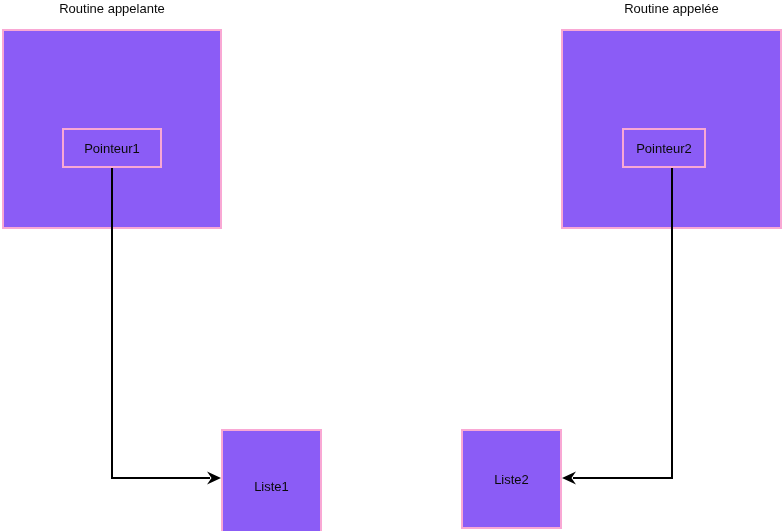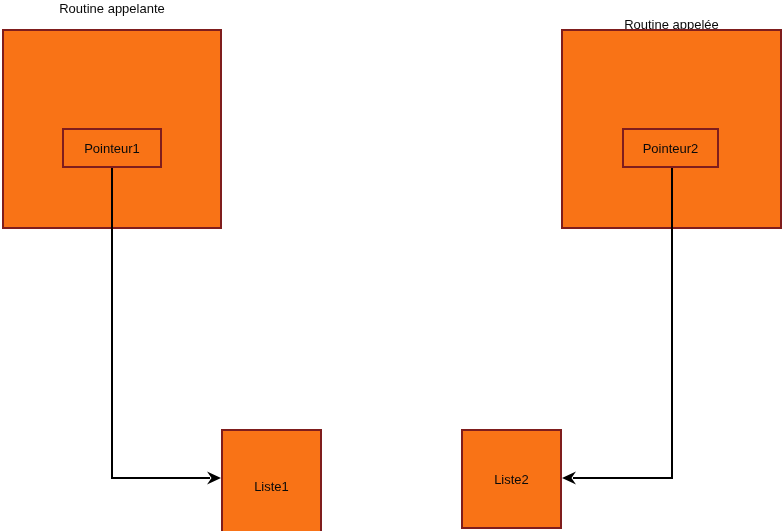--- a/index.html
+++ b/index.html
@@ -18,22 +18,22 @@
   }
   .group-title {
     position: absolute;
     text-align: center;
     font-size: 13px;
     line-height: 15px;
     color: #0a0a0a;
   }
   .box {
     position: absolute;
-    border: 2px solid #7f1d1d;
-    background: #f97316;
+    border: 2px solid #f9a8d4;
+    background: #8b5cf6;
     box-sizing: border-box;
   }
   .label-box {
     display: flex;
     align-items: center;
     justify-content: center;
     font-size: 13px;
     color: #0a0a0a;
   }
   svg.connectors {
@@ -44,29 +44,29 @@
     height: 531px;
     pointer-events: none;
   }
 </style>
 </head>
 <body>
 
 <div id="canvas">
 
   <div class="group-title" style="left:2px; top:1px; width:220px;">Routine appelante</div>
-  <div class="group-title" style="left:561px; top:17px; width:221px;">Routine appelée</div>
+  <div class="group-title" style="left:561px; top:1px; width:221px;">Routine appelée</div>
 
   <div class="box" style="left:2px; top:29px; width:220px; height:200px;"></div>
   <div class="box" style="left:561px; top:29px; width:221px; height:200px;"></div>
 
   <div class="box label-box" style="left:62px; top:128px; width:100px; height:40px;">
     <span>Pointeur1</span>
   </div>
-  <div class="box label-box" style="left:622px; top:128px; width:97px; height:40px;">
+  <div class="box label-box" style="left:622px; top:128px; width:84px; height:40px;">
     <span>Pointeur2</span>
   </div>
 
   <div class="box label-box" style="left:221px; top:429px; width:101px; height:114px;">
     <span>Liste1</span>
   </div>
   <div class="box label-box" style="left:461px; top:429px; width:101px; height:100px;">
     <span>Liste2</span>
   </div>
 

